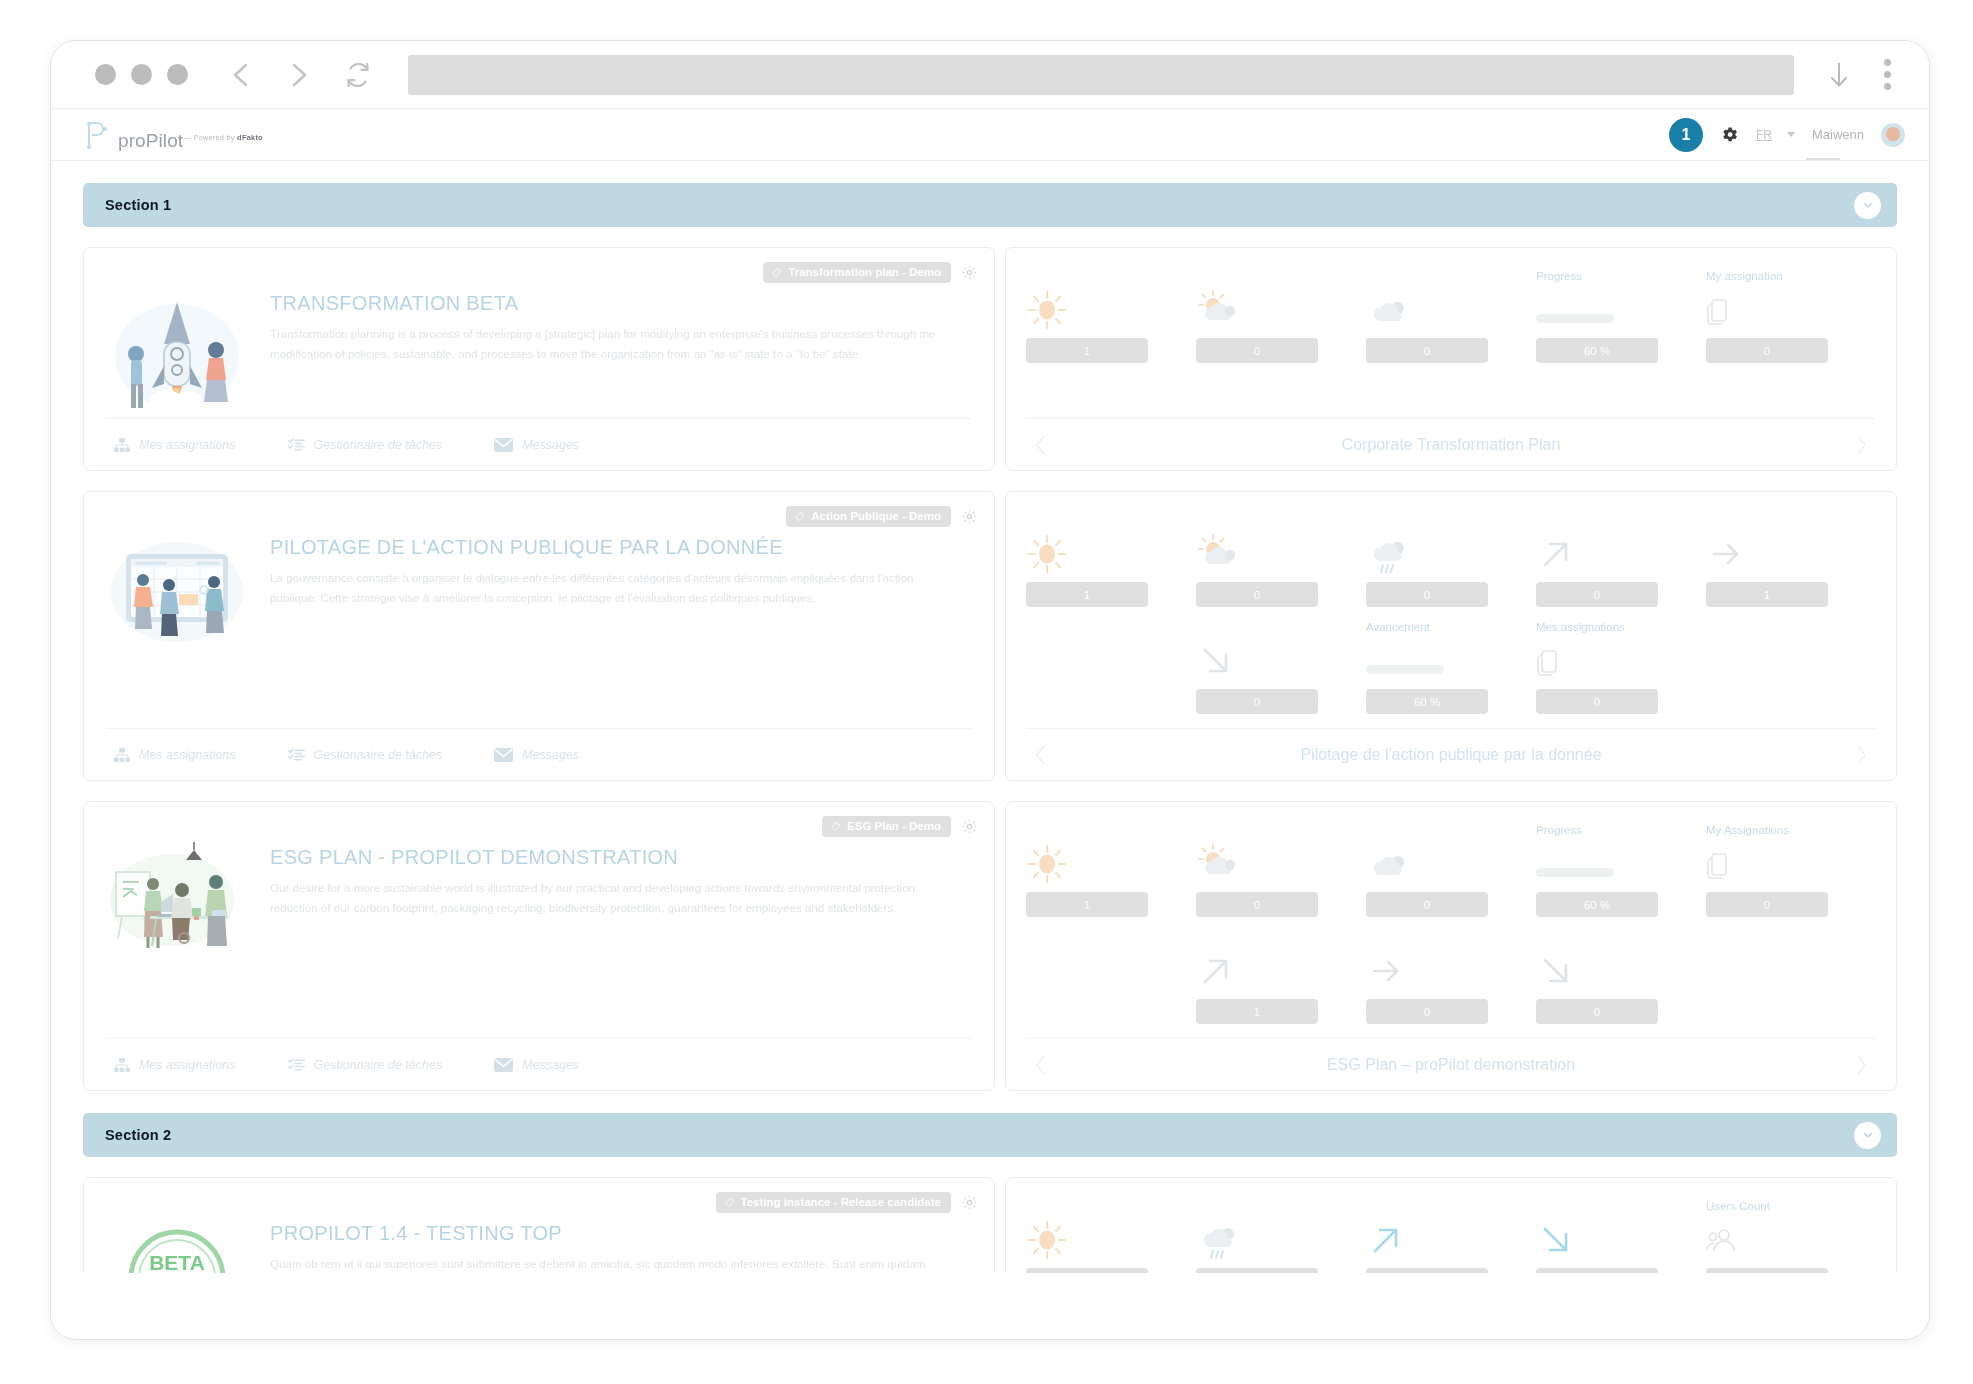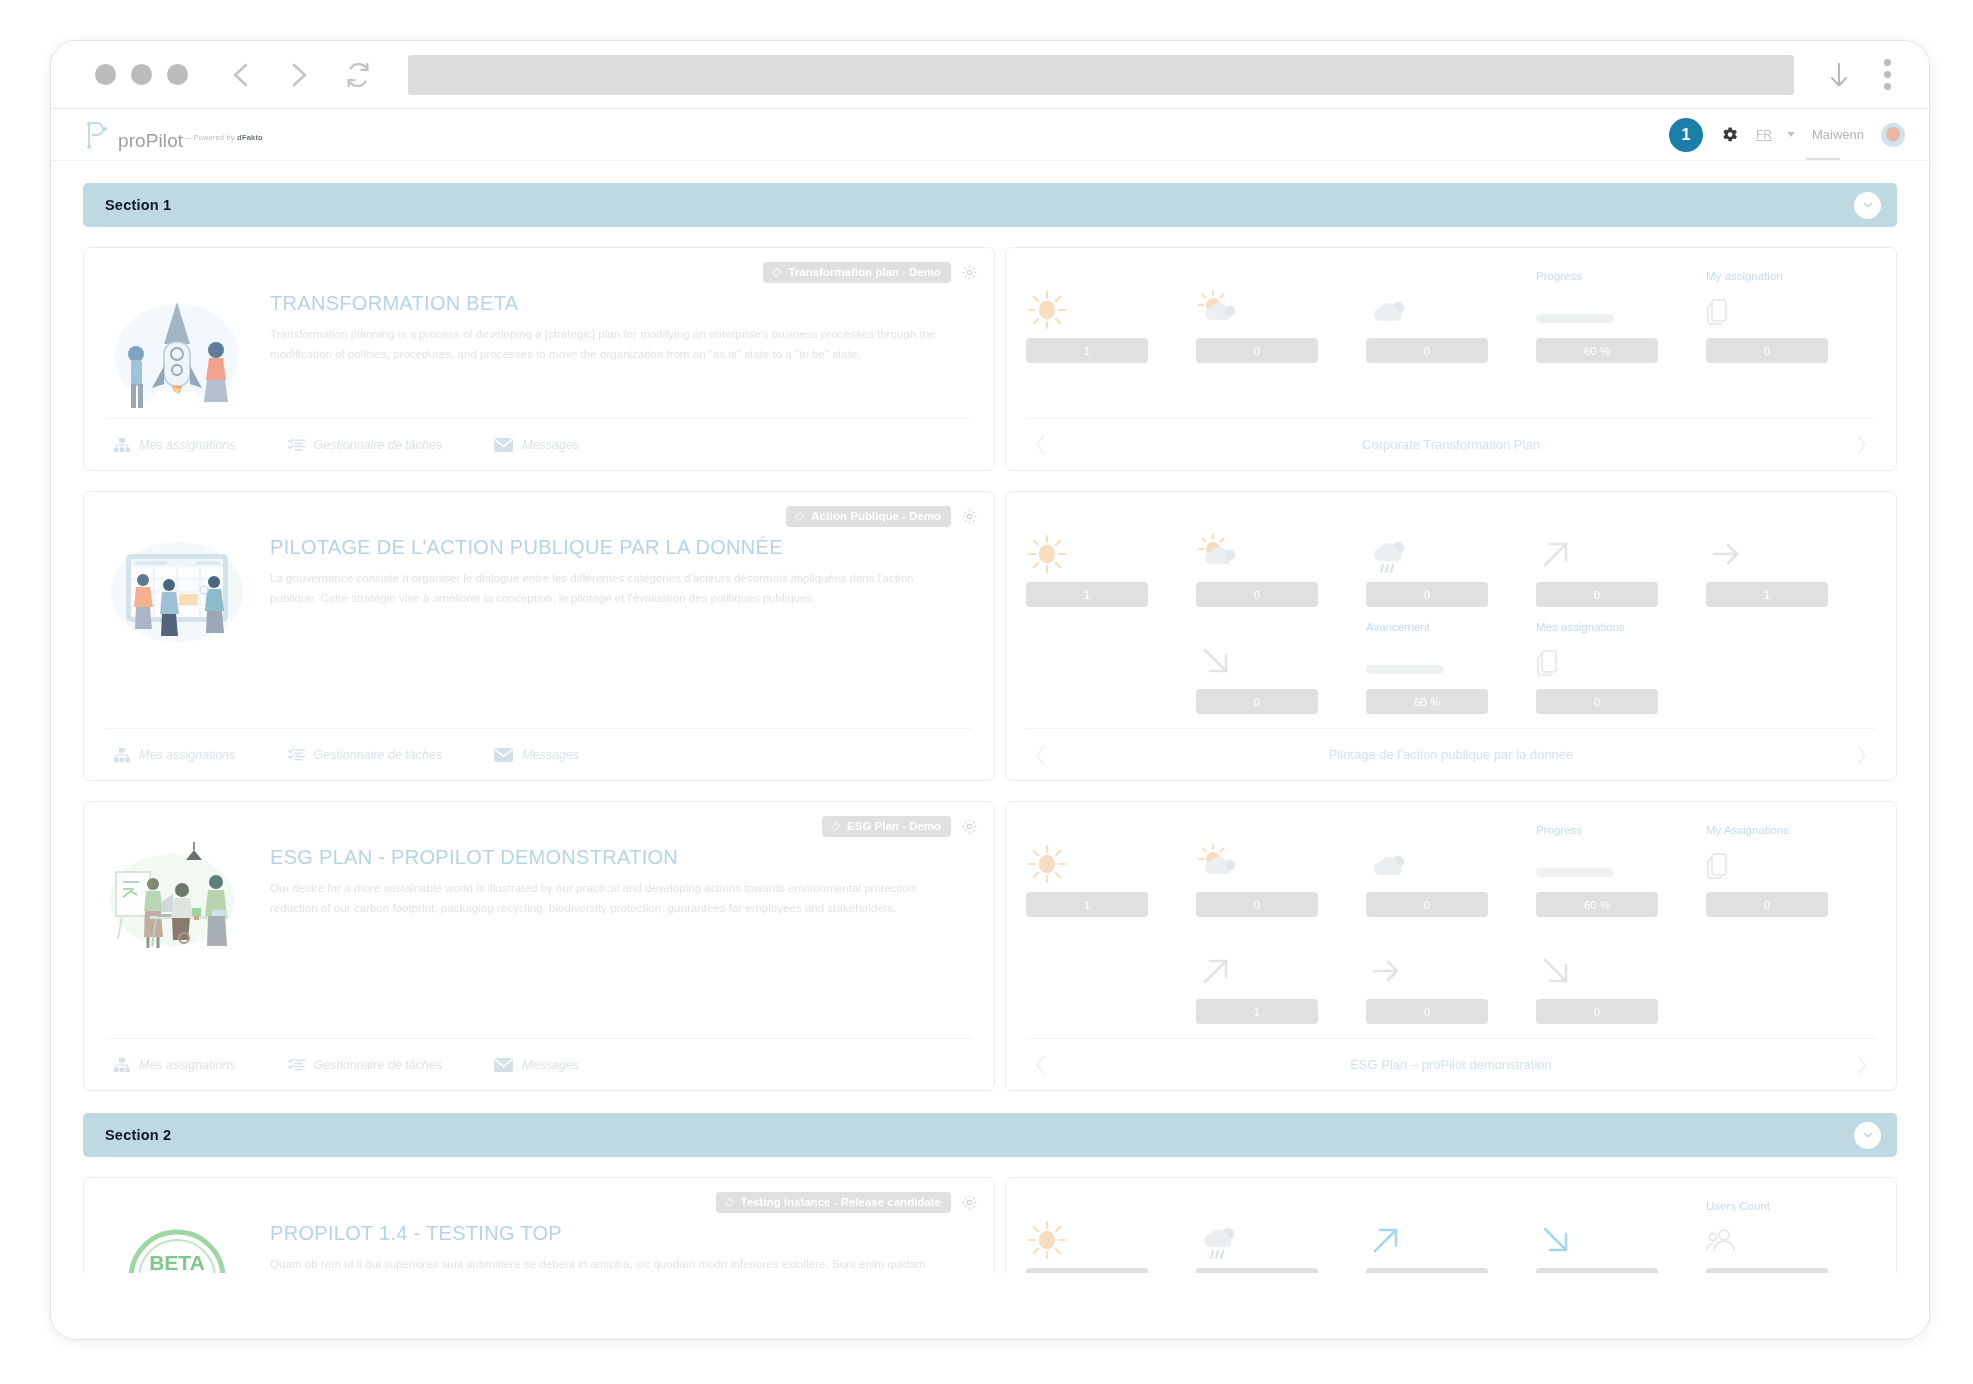--- a/index.html
+++ b/index.html
@@ -188,21 +188,21 @@
   .widget-spacer { width: 20%; }
 
   .card-right-footer {
     margin-top: auto;
     border-top: 1px solid #f2f2f2;
     height: 52px;
     display: flex; align-items: center; justify-content: space-between;
     padding: 0 8px;
   }
   .car-arrow { color: #eef1f3; display: flex; }
-  .car-label { font-size: 13px; color: #d2e3ed; }
+  .car-label { font-size: 16px; color: #d2e3ed; }
 
   
   .clip-bottom { overflow: hidden; }
 </style>
 </head>
 <body>
 
 <div class="browser-window">
 
   <div class="browser-bar">
@@ -328,21 +328,21 @@
               <rect x="25" y="72" width="11" height="26" rx="4" fill="#9fc3da"></rect>
               <rect x="25" y="96" width="5" height="24" fill="#9aa7b5"></rect>
               <rect x="32" y="96" width="5" height="24" fill="#9aa7b5"></rect>
               <circle cx="110" cy="62" r="8" fill="#5f7d96"></circle>
               <path d="M103 70h14l3 22h-20z" fill="#f0a48e"></path>
               <path d="M101 92h18l3 22h-24z" fill="#b3bfd0"></path>
             </svg>
           </div>
           <div class="card-texts">
             <div class="card-title">TRANSFORMATION BETA</div>
-            <div class="card-desc">Transformation planning is a process of developing a [strategic] plan for modifying an enterprise's business processes through the modification of policies, procedures, and processes to move the organization from an "as is" state to a "to be" state.</div>
+            <div class="card-desc">Transformation planning is a process of developing a [strategic] plan for modifying an enterprise's business processes through the modification of policies, sustainable, and processes to move the organization from an "as is" state to a "to be" state.</div>
           </div>
         </div>
         <div class="card-footer">
           <span class="foot-link">
             <span class="foot-ico">
               <svg width="16" height="14" viewBox="0 0 16 14" fill="#d3e0e8">
                   <rect x="5" y="0" width="6" height="4.4" rx="1"></rect>
                   <rect x="0" y="9.6" width="4.6" height="4.4" rx="1"></rect>
                   <rect x="5.7" y="9.6" width="4.6" height="4.4" rx="1"></rect>
                   <rect x="11.4" y="9.6" width="4.6" height="4.4" rx="1"></rect>

